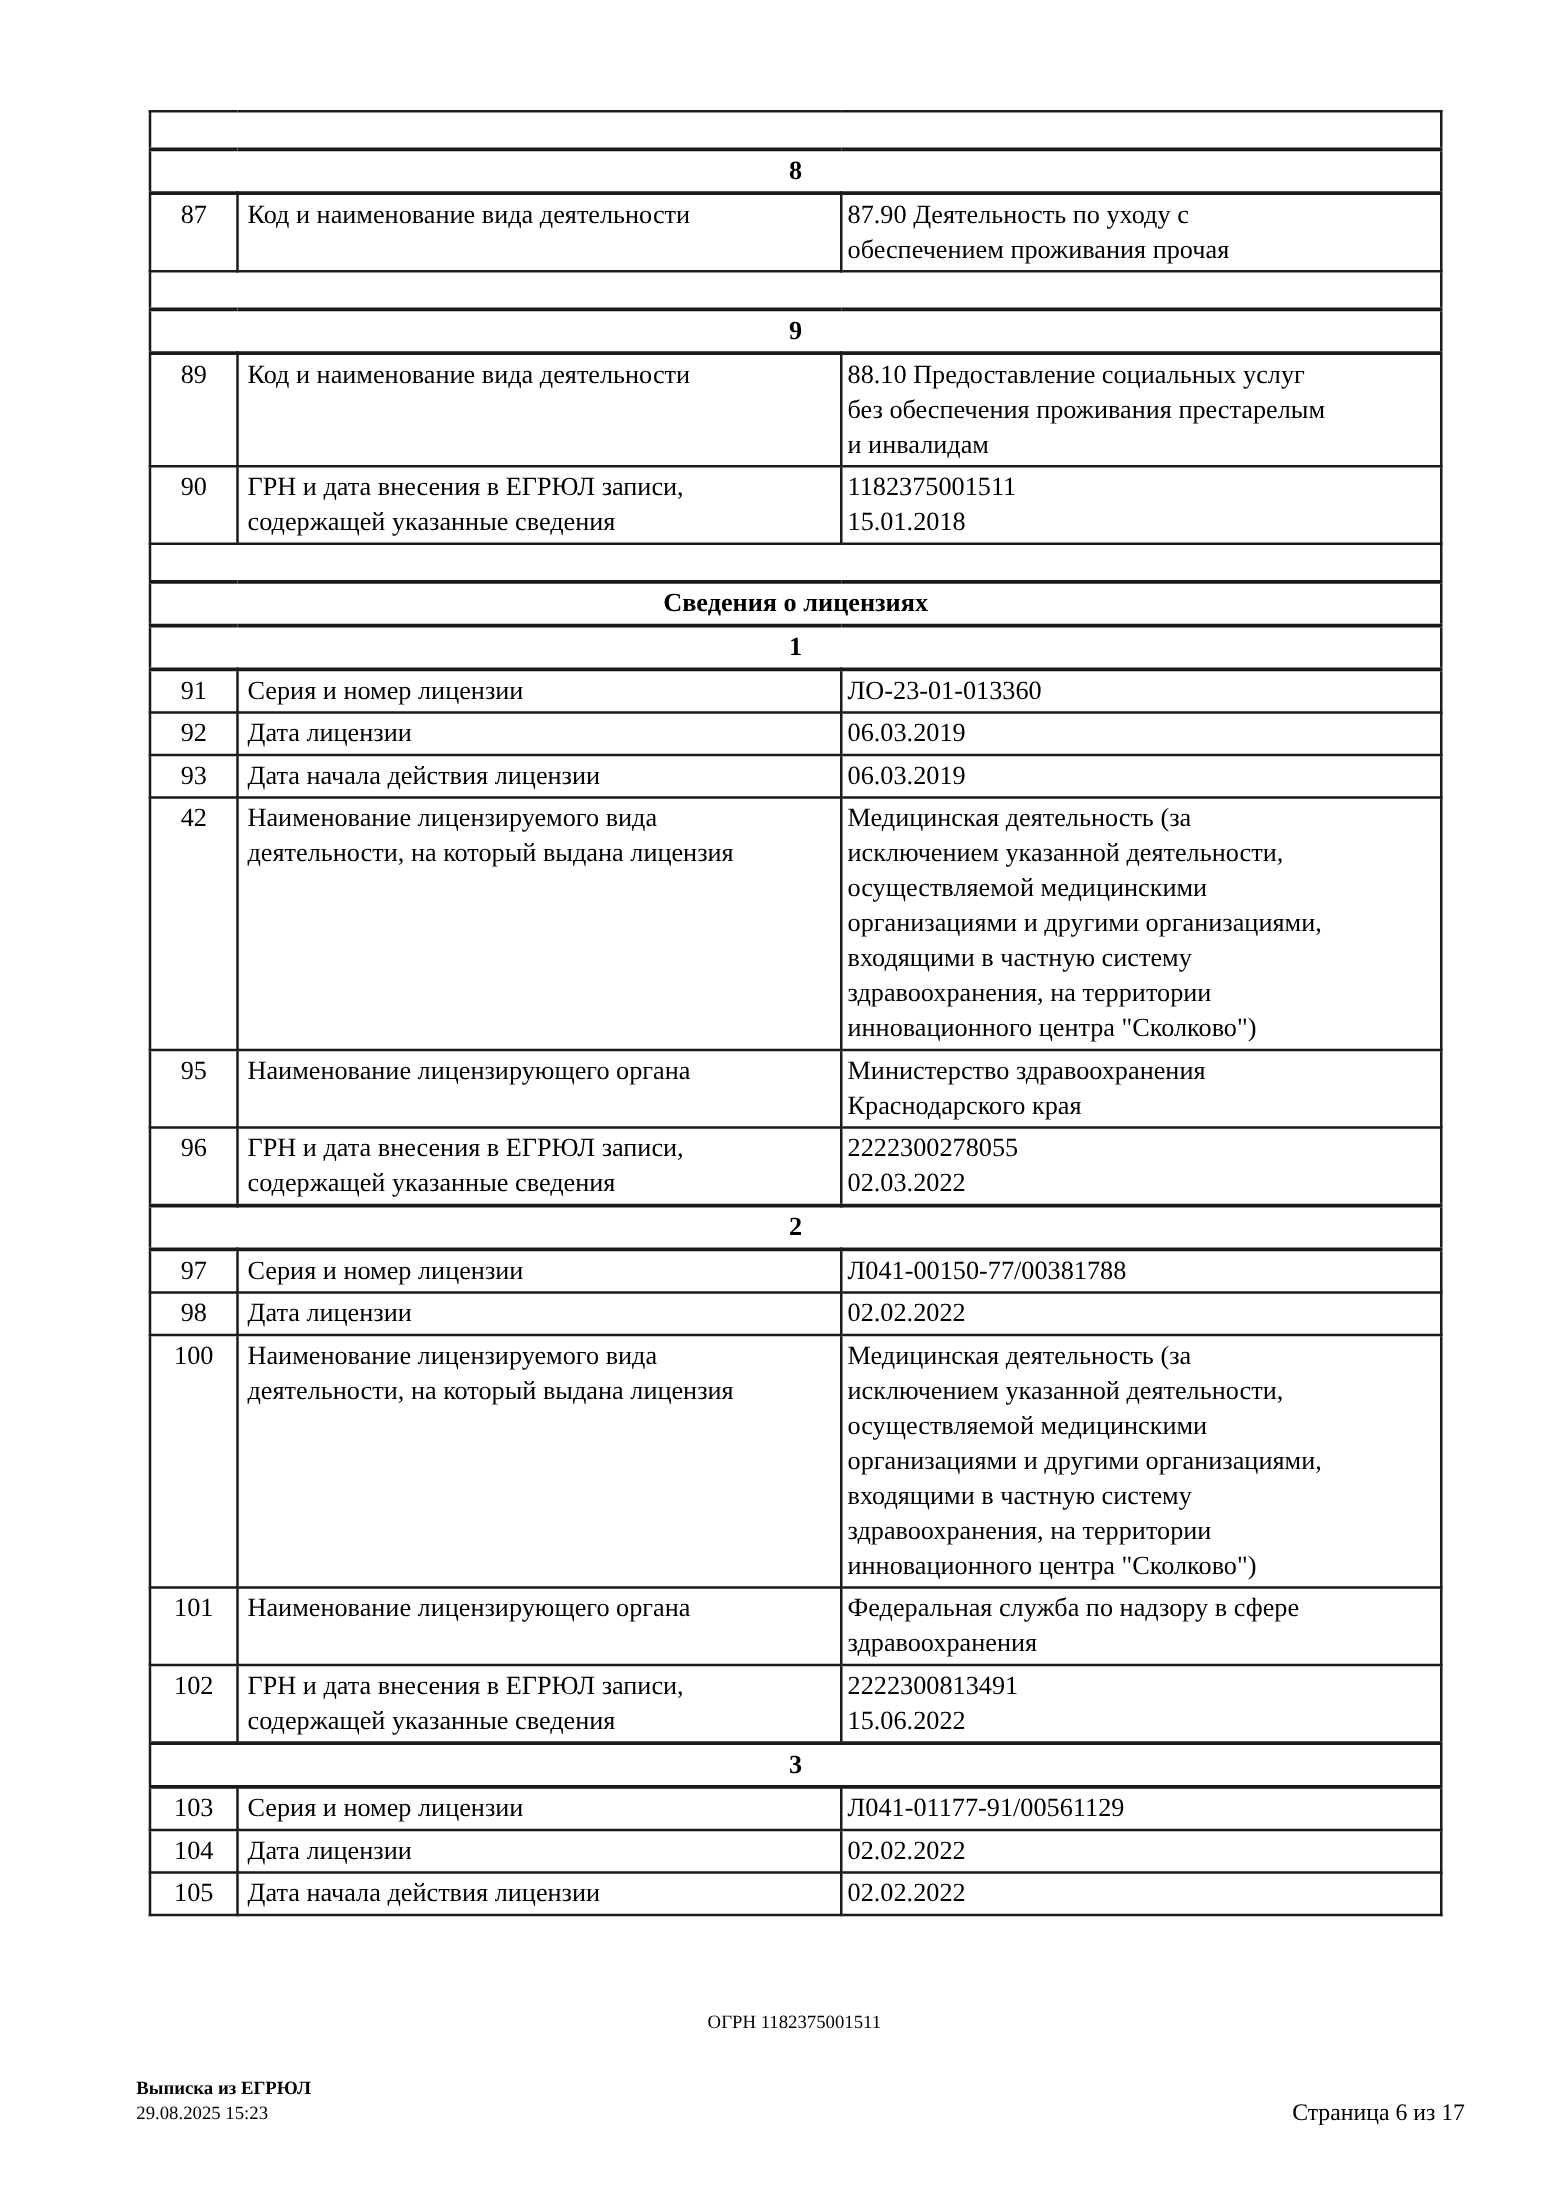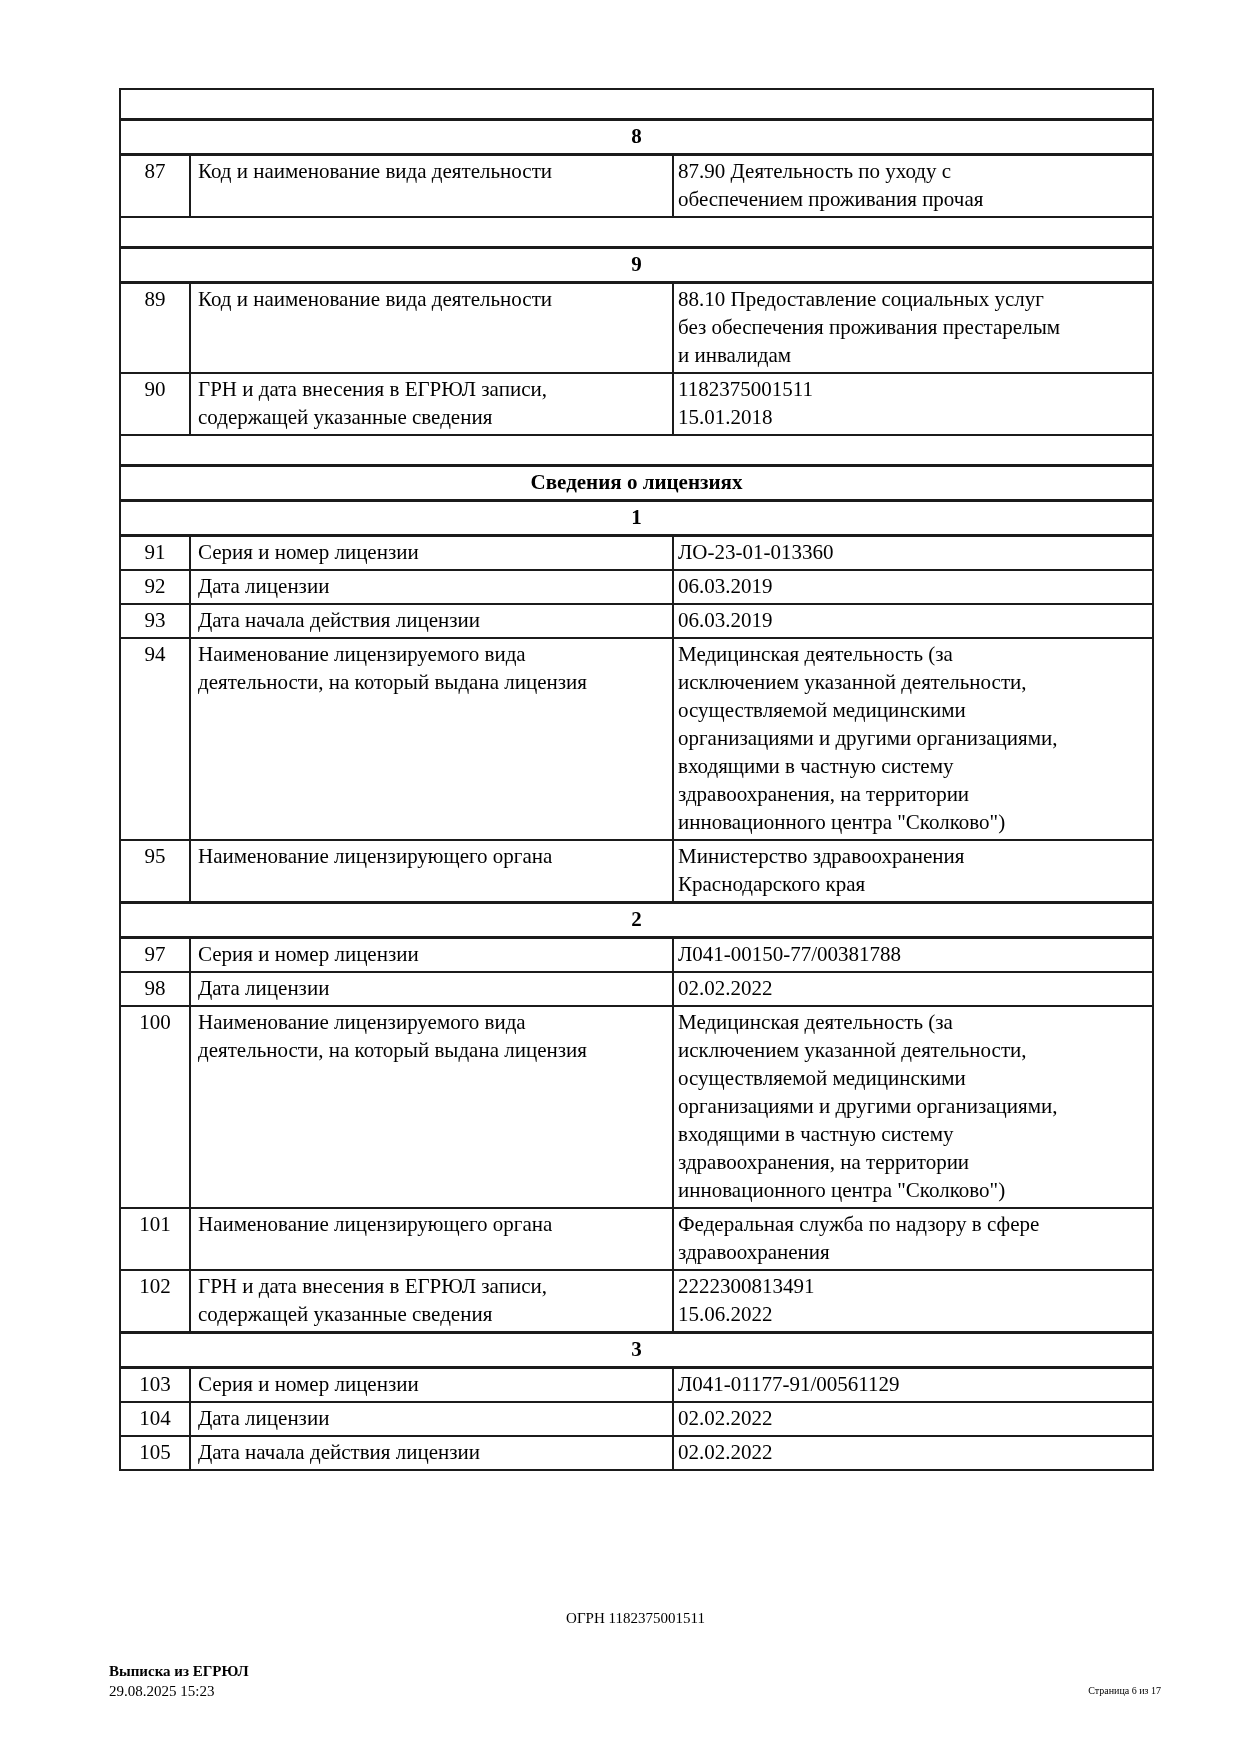--- a/index.html
+++ b/index.html
@@ -75,23 +75,23 @@
     position: absolute;
     left: 119px;
     top: 1608px;
     width: 1033px;
     text-align: center;
     font-size: 15px;
     line-height: 20px;
   }
   .footer-right {
     position: absolute;
-    right: 79px;
+    right: 68px;
     top: 1681px;
-    font-size: 10px;
+    font-size: 19px;
     line-height: 20px;
     text-align: center;
   }
 </style>
 </head>
 <body>
 
 <div class="page">
 
   <table class="doc-table">
@@ -151,36 +151,43 @@
           <td class="num">92</td>
           <td class="label">Дата лицензии</td>
           <td class="value">06.03.2019</td>
         </tr>
         <tr>
           <td class="num">93</td>
           <td class="label">Дата начала действия лицензии</td>
           <td class="value">06.03.2019</td>
         </tr>
         <tr>
-          <td class="num">94</td>
+          <td class="num">42</td>
           <td class="label">Наименование лицензируемого вида
 деятельности, на который выдана лицензия</td>
           <td class="value">Медицинская деятельность (за
 исключением указанной деятельности,
 осуществляемой медицинскими
 организациями и другими организациями,
 входящими в частную систему
 здравоохранения, на территории
 инновационного центра "Сколково")</td>
         </tr>
         <tr>
           <td class="num">95</td>
           <td class="label">Наименование лицензирующего органа</td>
           <td class="value">Министерство здравоохранения
 Краснодарского края</td>
+        </tr>
+        <tr>
+          <td class="num">96</td>
+          <td class="label">ГРН и дата внесения в ЕГРЮЛ записи,
+содержащей указанные сведения</td>
+          <td class="value">2222300278055
+02.03.2022</td>
         </tr>
         <tr class="sec">
           <td colspan="3">2</td>
         </tr>
         <tr>
           <td class="num">97</td>
           <td class="label">Серия и номер лицензии</td>
           <td class="value">Л041-00150-77/00381788</td>
         </tr>
         <tr>

